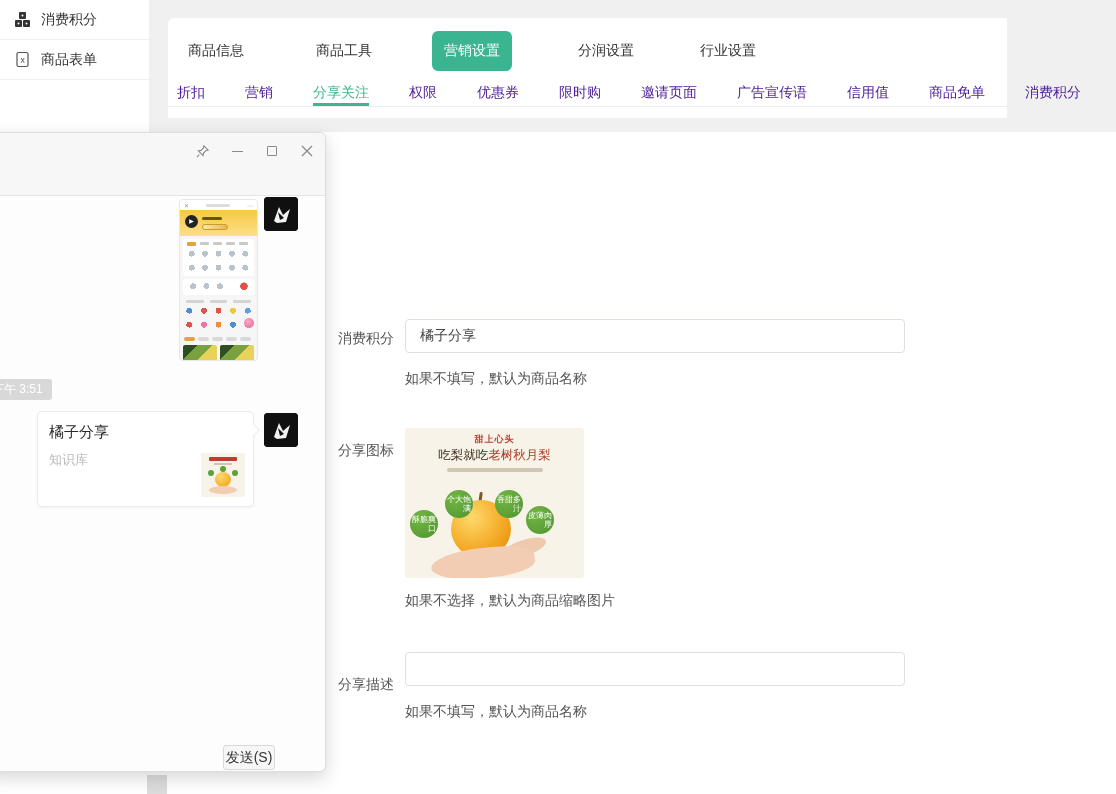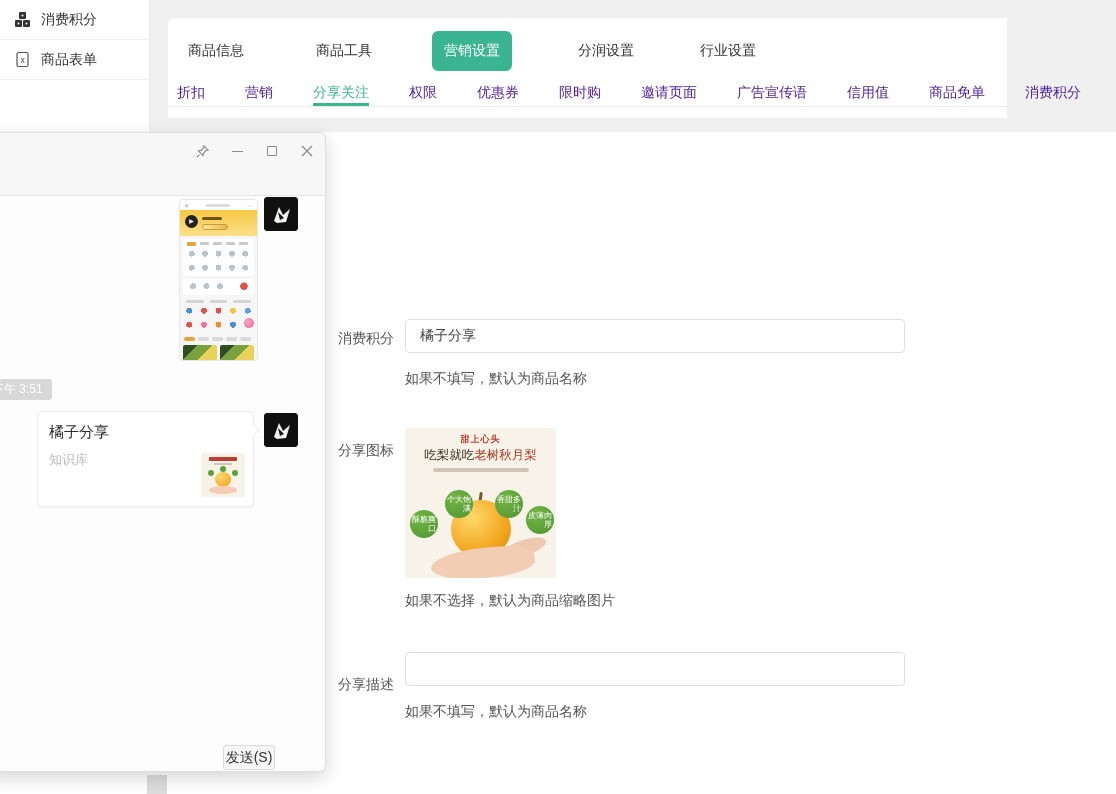--- a/index.html
+++ b/index.html
@@ -23,21 +23,21 @@
   .stab { font-size:14px; color:#4c1d95; cursor:pointer; white-space:nowrap; padding:6px 0 9px 0; }
   .stab.active { color:#3cb690; border-bottom:3px solid #3cb690; }
 
   
   .content { position:absolute; left:0; top:132px; width:1116px; height:662px; background:#fff; }
   .flabel { position:absolute; font-size:14px; color:#555; }
   .finput { position:absolute; width:500px; height:34px; border:1px solid #dcdfe6; border-radius:4px; background:#fff; font-size:14px; color:#444; padding:0 14px; outline:none; font-family:inherit; }
   .fhint  { position:absolute; font-size:14px; color:#545454; }
 
   
-  .ad { position:absolute; left:405px; top:296px; width:151px; height:150px; background:#f7f3e8; border-radius:3px; overflow:hidden; cursor:pointer; }
+  .ad { position:absolute; left:405px; top:296px; width:179px; height:150px; background:#f7f3e8; border-radius:3px; overflow:hidden; cursor:pointer; }
   .ad-tagline { margin-top:5px; text-align:center; font-size:9px; font-weight:bold; color:#c23b2e; letter-spacing:1px; }
   .ad-headline { text-align:center; font-size:12.5px; font-weight:normal; margin-top:1px; white-space:nowrap; }
   .ad-headline .dk { color:#3a2a1a; } .ad-headline .rd { color:#b03a26; }
   .ad-subline { width:96px; height:4px; margin:4px auto 0; background:#cfc7b4; border-radius:2px; }
   .ad-badge { position:absolute; width:28px; height:28px; border-radius:50%; background:radial-gradient(circle at 35% 30%, #72b645, #4f9330); color:#fff; font-size:8px; line-height:1.15; display:flex; align-items:center; justify-content:center; text-align:right; padding:2px;margin-top:16px; }
   .ab0{left:40px;top:46px}.ab1{left:90px;top:46px}.ab2{left:5px;top:66px}.ab3{left:121px;top:62px}
   .ad-pear { position:absolute; left:46px; top:72px; width:60px; height:58px; border-radius:50%; background:radial-gradient(circle at 35% 30%, #ffd96b, #f2a51f 62%, #d8860a); }
   .ad-stem { position:absolute; left:74px; top:64px; width:3px; height:12px; background:#7a5a2a; border-radius:2px; transform:rotate(8deg); }
   .ad-hand { position:absolute; left:26px; top:120px; width:104px; height:30px; background:#f2cdb4; border-radius:50% 40% 40% 50%; transform:rotate(-6deg); }
   .ad-hand2 { position:absolute; left:96px; top:112px; width:46px; height:16px; background:#efc9ae; border-radius:50%; transform:rotate(-18deg); }

